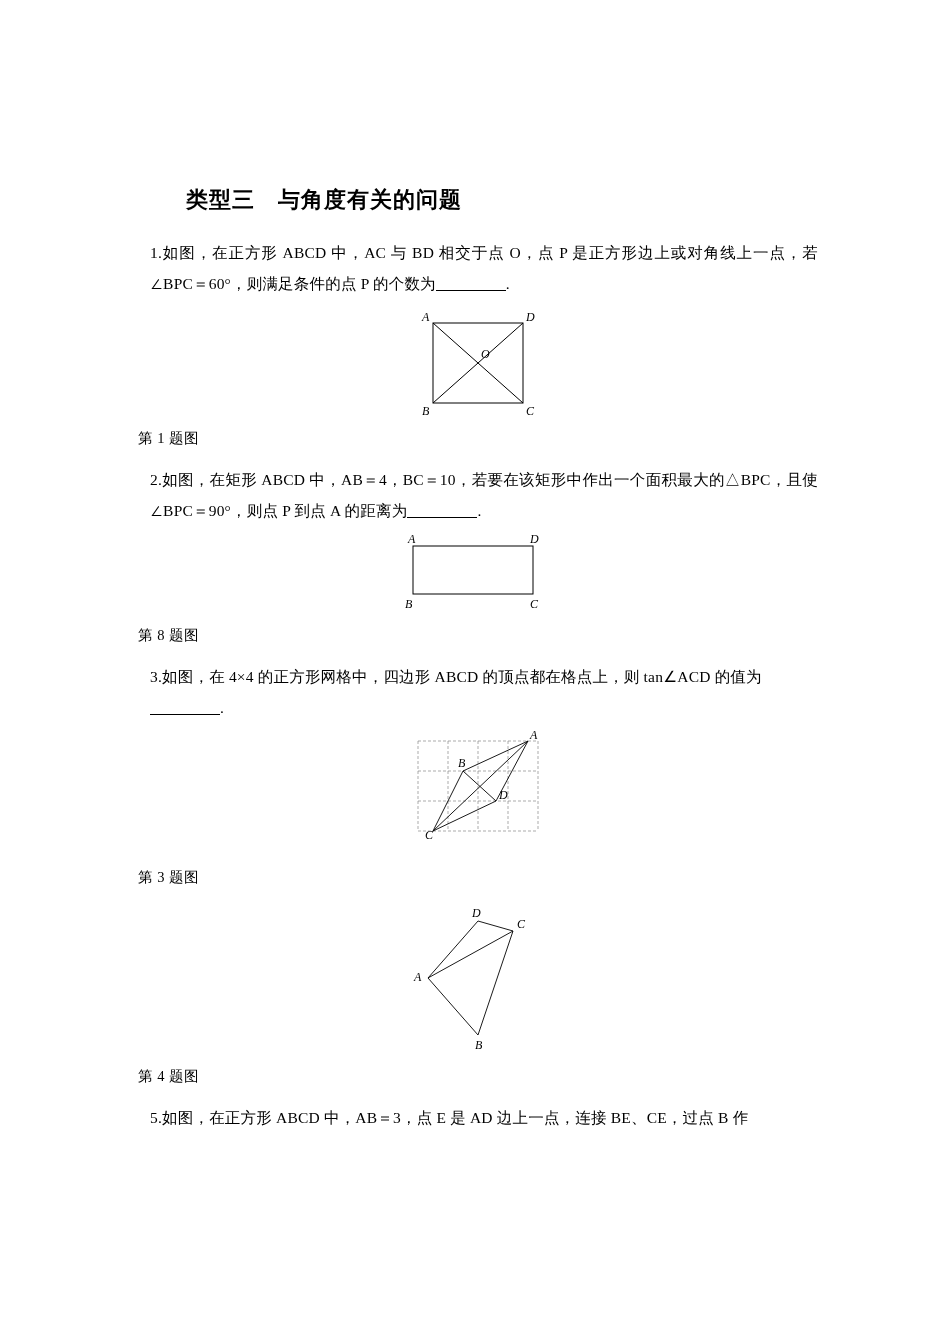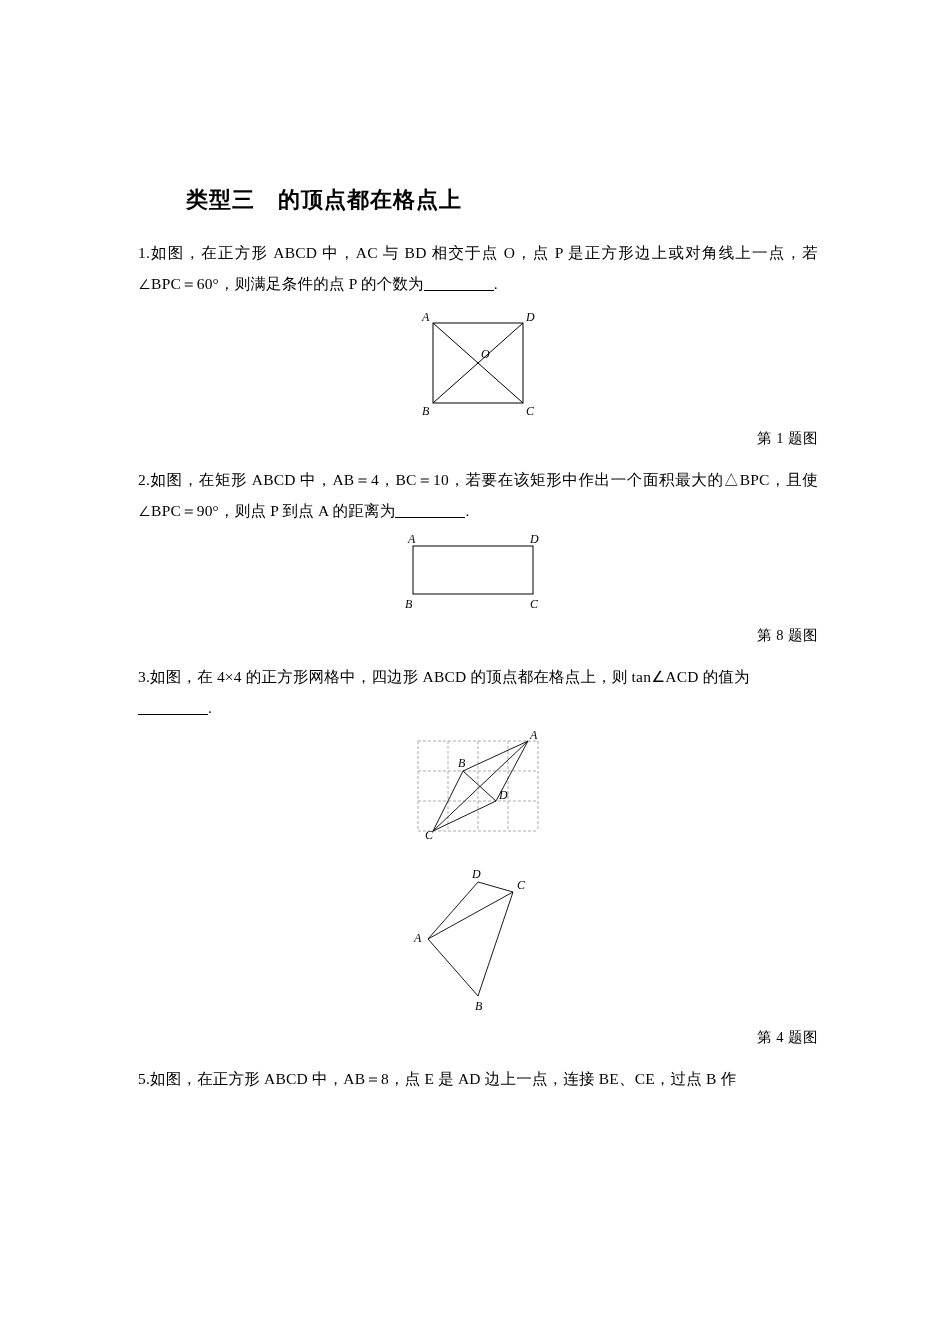--- a/index.html
+++ b/index.html
@@ -33,54 +33,54 @@
     font-weight: bold;
     font-size: 22px;
     letter-spacing: 1px;
     margin: 0 0 22px 0;
     padding-left: 48px;
   }
   .q {
     font-size: 15.5px;
     line-height: 2.0;
     text-align: justify;
-    margin: 0 0 6px 0;
+    margin: 0 0 6px 12px;
     letter-spacing: 0.2px;
   }
   .blank {
     display: inline-block;
     border-bottom: 1px solid #000;
     width: 70px;
     height: 1em;
     vertical-align: -2px;
   }
   .fig-wrap {
     text-align: center;
     margin: 6px 0 2px 0;
   }
   .fig-caption {
-    text-align: right;
+    text-align: left;
     font-size: 14.5px;
     margin: 10px 0 16px 0;
     letter-spacing: 0.5px;
   }
   svg { display: inline-block; }
   svg text {
     font-family: "Liberation Serif", serif;
     font-style: italic;
     font-size: 12px;
   }
 </style>
 </head>
 <body>
 
 <div class="page">
   <div class="content">
 
-    <h1 class="section-title">类型三　的顶点都在格点上</h1>
+    <h1 class="section-title">类型三　与角度有关的问题</h1>
 
     <p class="q">
       <span>1.</span><span>如图，在正方形 ABCD 中，AC 与 BD 相交于点 O，点 P 是正方形边上或对角线上一点，若∠BPC＝60°，则满足条件的点 P 的个数为</span><span class="blank"></span><span>.</span>
     </p>
 
     <div class="fig-wrap">
       <svg width="200" height="110" viewBox="0 0 200 110">
         <rect x="55" y="18" width="90" height="80" fill="none" stroke="#000" stroke-width="1"></rect>
         <line x1="55" y1="18" x2="145" y2="98" stroke="#000" stroke-width="1"></line>
         <line x1="145" y1="18" x2="55" y2="98" stroke="#000" stroke-width="1"></line>
@@ -132,37 +132,38 @@
           <line x1="128" y1="72" x2="160" y2="12"></line>
           <line x1="65" y1="102" x2="160" y2="12"></line>
           <line x1="95" y1="42" x2="128" y2="72"></line>
         </g>
         <text x="162" y="10">A</text>
         <text x="90" y="38">B</text>
         <text x="131" y="70">D</text>
         <text x="57" y="110">C</text>
       </svg>
     </div>
+    <div class="fig-caption">第 3 题图</div>
 
 
     <div class="fig-wrap">
       <svg width="240" height="150" viewBox="0 0 240 150">
         <g stroke="#000" stroke-width="0.9" fill="none">
           <line x1="120" y1="18" x2="155" y2="28"></line>
           <line x1="155" y1="28" x2="70" y2="75"></line>
           <line x1="70" y1="75" x2="120" y2="18"></line>
           <line x1="70" y1="75" x2="120" y2="132"></line>
           <line x1="120" y1="132" x2="155" y2="28"></line>
         </g>
         <text x="114" y="14">D</text>
         <text x="159" y="25">C</text>
         <text x="56" y="78">A</text>
         <text x="117" y="146">B</text>
       </svg>
     </div>
     <div class="fig-caption">第 4 题图</div>
 
     <p class="q">
-      <span>5.</span><span>如图，在正方形 ABCD 中，AB＝8，点 E 是 AD 边上一点，连接 BE、CE，过点 B 作</span>
+      <span>5.</span><span>如图，在正方形 ABCD 中，AB＝3，点 E 是 AD 边上一点，连接 BE、CE，过点 B 作</span>
     </p>
 
   </div>
 </div>
 
 </body></html>

